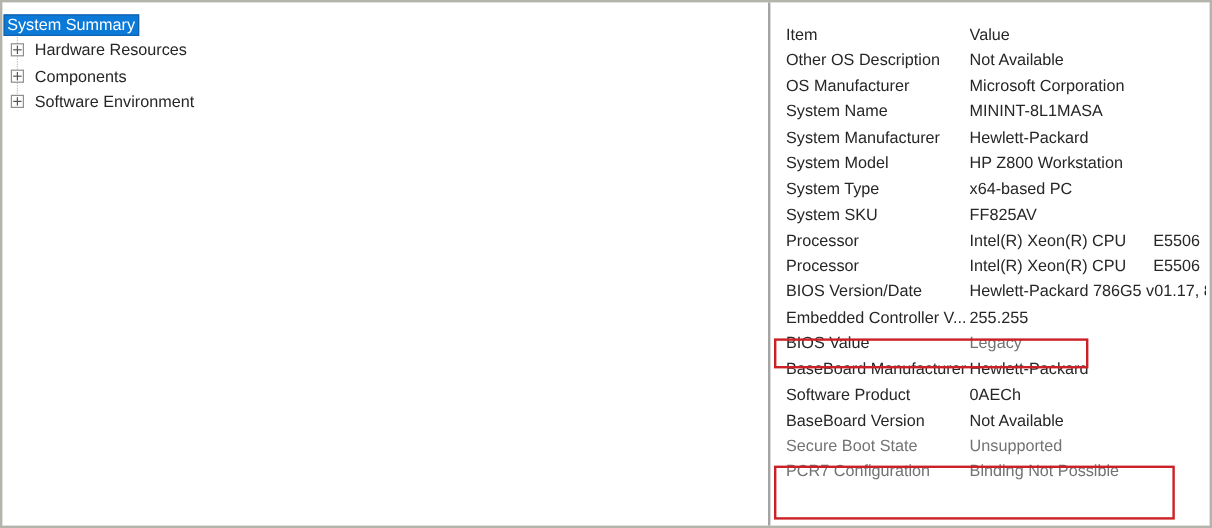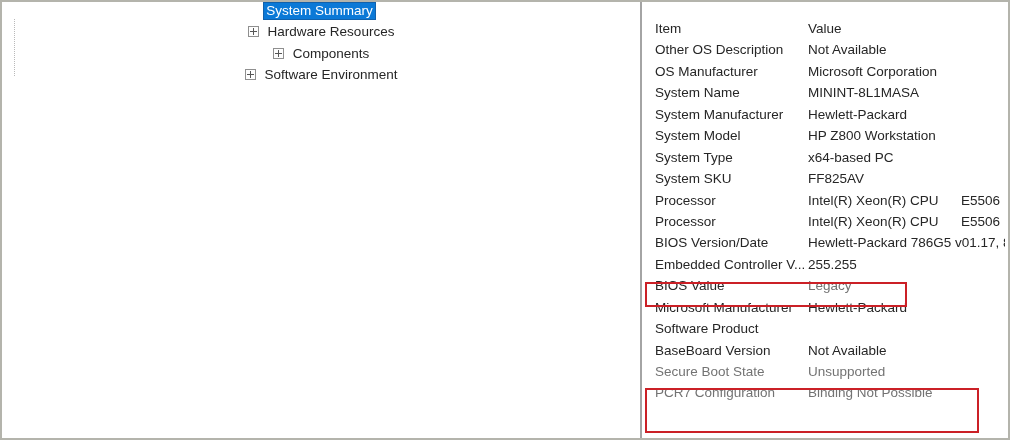--- a/index.html
+++ b/index.html
@@ -7,21 +7,21 @@
   .screen {
     position:relative; width:1010px; height:440px; background:#ffffff;
     font-family:"Liberation Sans","DejaVu Sans",sans-serif;
     font-size:13.5px; color:#262626; overflow:hidden;
   }
   .frame {
     position:absolute; inset:0; border:2px solid #b4b4ac;
     pointer-events:none; z-index:10;
   }
   
-  .tree-panel { position:absolute; left:2px; top:0; width:634px;text-align:center; }
+  .tree-panel { position:absolute; left:2px; top:10px; width:634px; }
   .tree-connector {
     position:absolute; left:12px; top:19px; height:57px;
     border-left:1px dotted #b9b9b9;
   }
   .tree-item { position:relative; height:21.3px; line-height:21.3px; white-space:nowrap; padding-left:7px; cursor:default; }
   .tree-item.root { padding-left:1px; }
   .tree-item .label { padding:1px 3px 2px 3px; }
   .tree-item.selected .label {
     background:#0b79d7; color:#ffffff; border:1px solid #1261ab; padding:0 2px 1px 2px;
   }
@@ -115,25 +115,26 @@
         </div>
         <div class="row">
           <span class="cell item">Embedded Controller V...</span>
           <span class="cell value">255.255</span>
         </div>
         <div class="row">
           <span class="cell item">BIOS Value</span>
           <span class="cell value t-olive">Legacy</span>
         </div>
         <div class="row">
-          <span class="cell item">Microsoft Manufacturer</span>
+          <span class="cell item">BaseBoard Manufacturer</span>
           <span class="cell value">Hewlett-Packard</span>
         </div>
         <div class="row">
           <span class="cell item">Software Product</span>
+          <span class="cell value">0AECh</span>
         </div>
         <div class="row">
           <span class="cell item">BaseBoard Version</span>
           <span class="cell value">Not Available</span>
         </div>
         <div class="row">
           <span class="cell item t-olive">Secure Boot State</span>
           <span class="cell value t-olive">Unsupported</span>
         </div>
         <div class="row">

